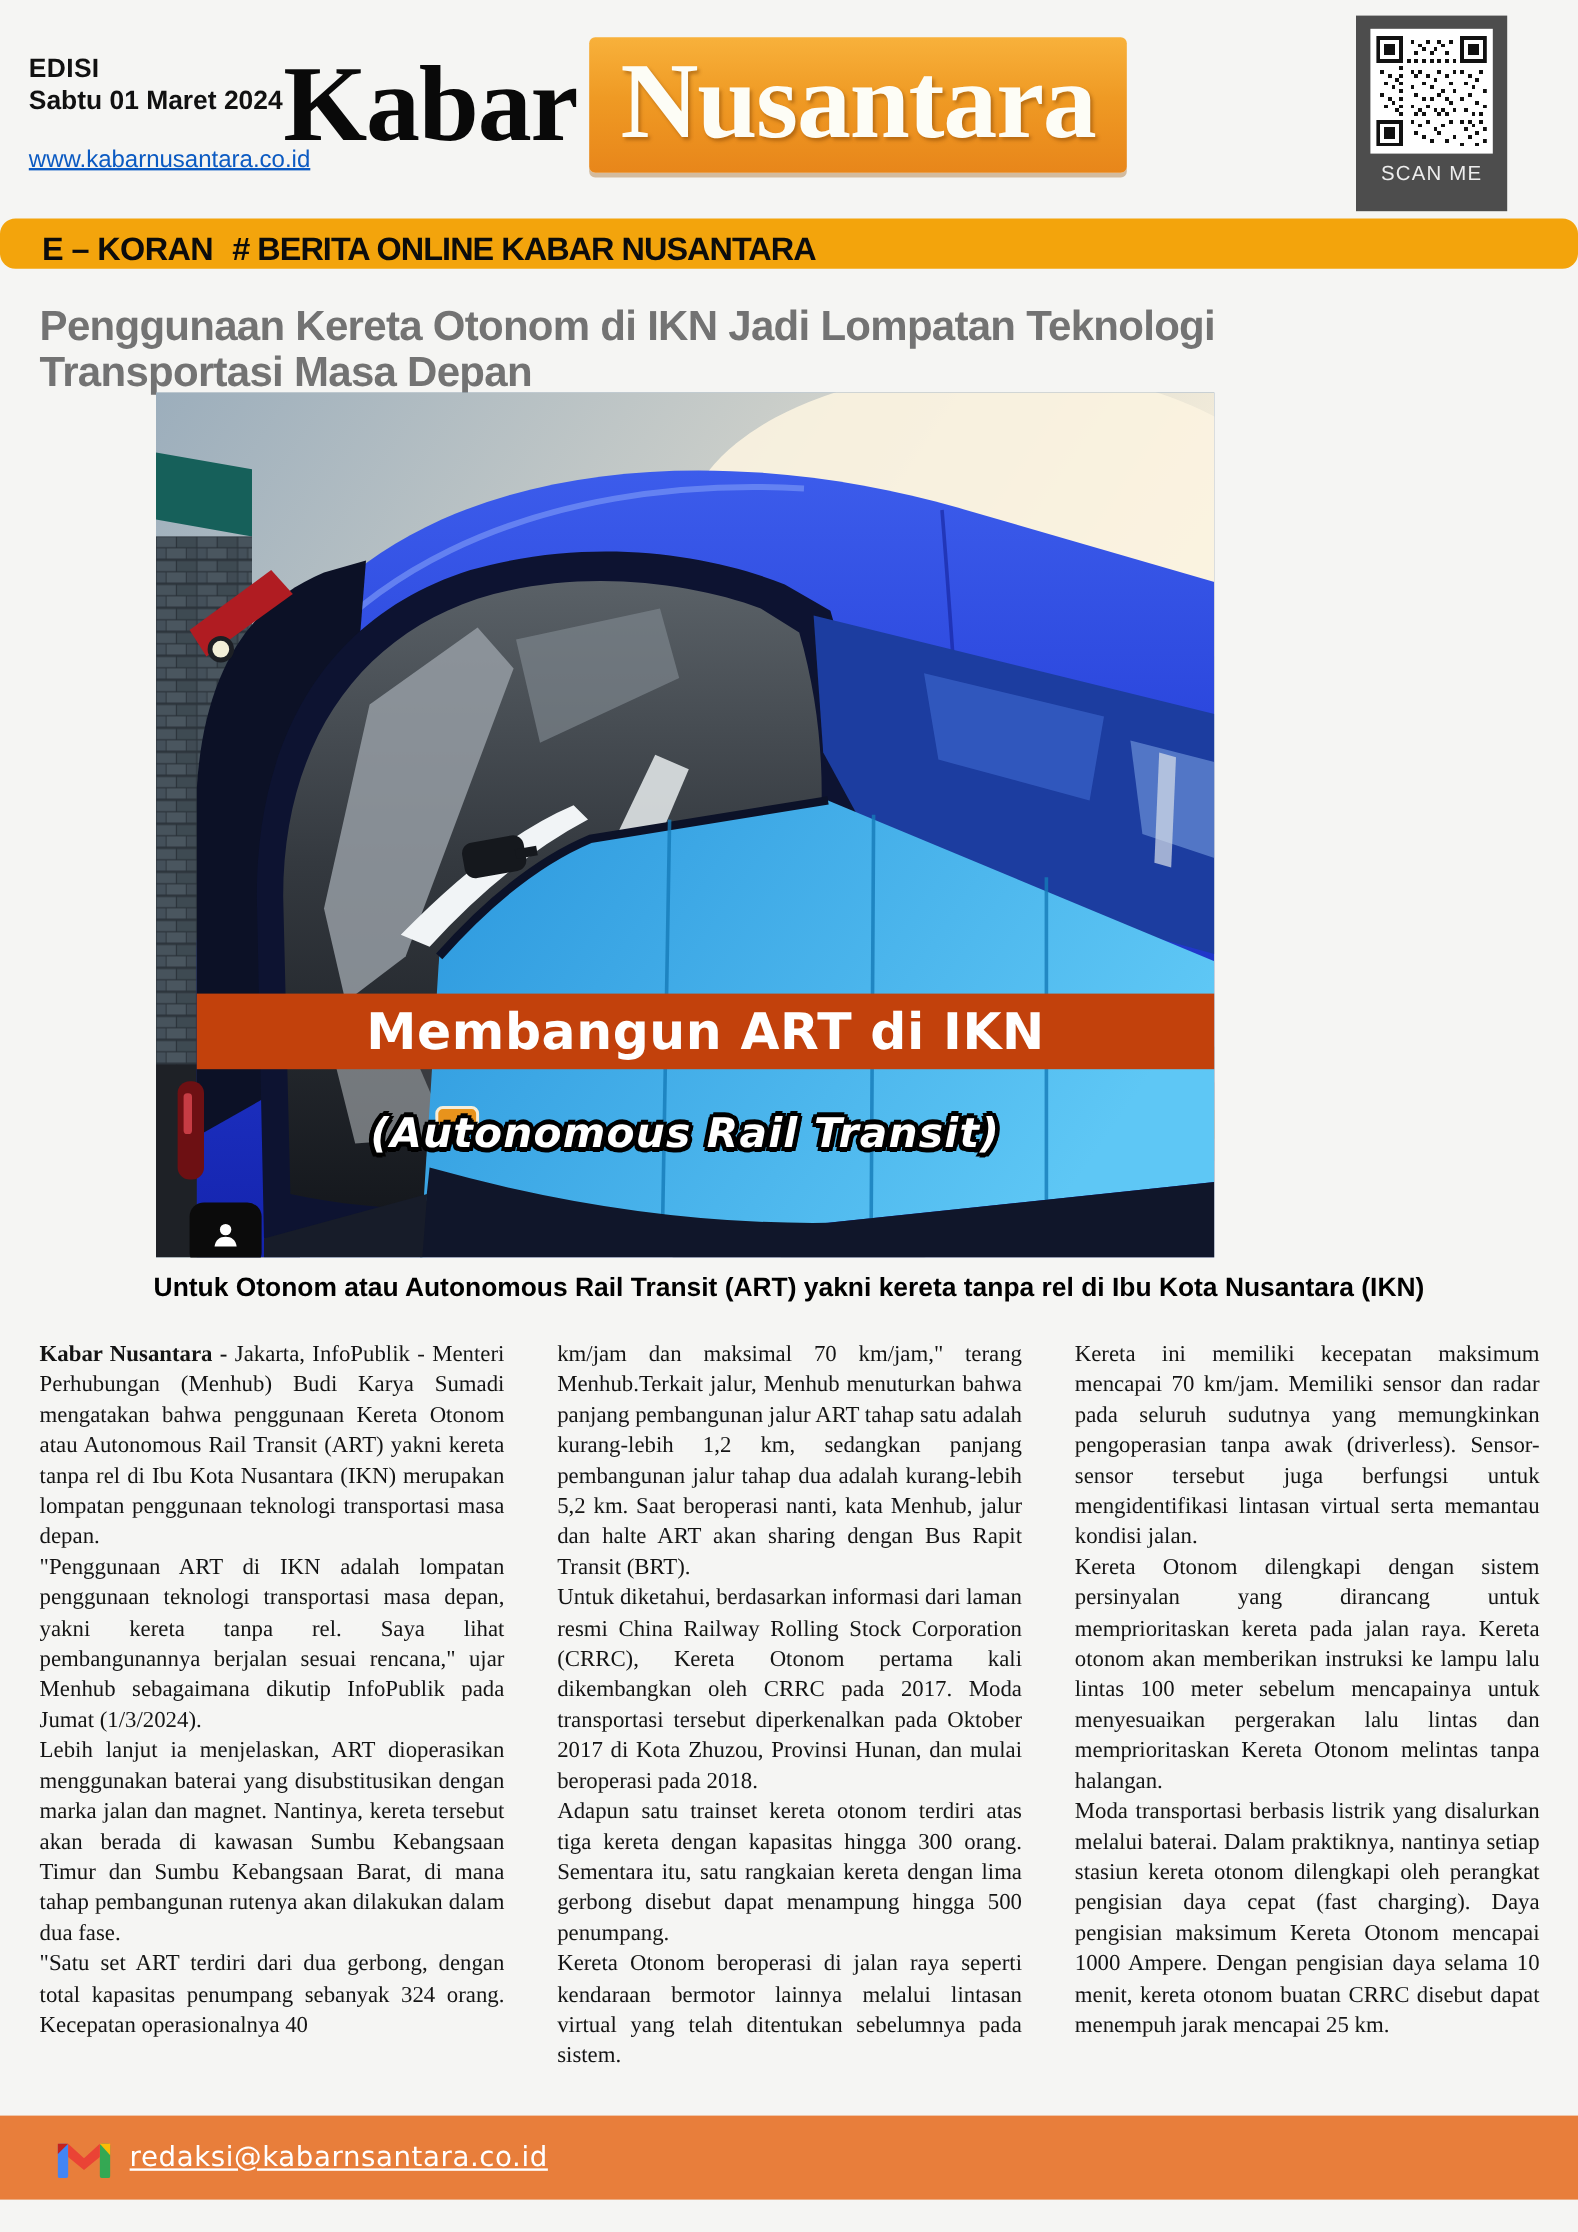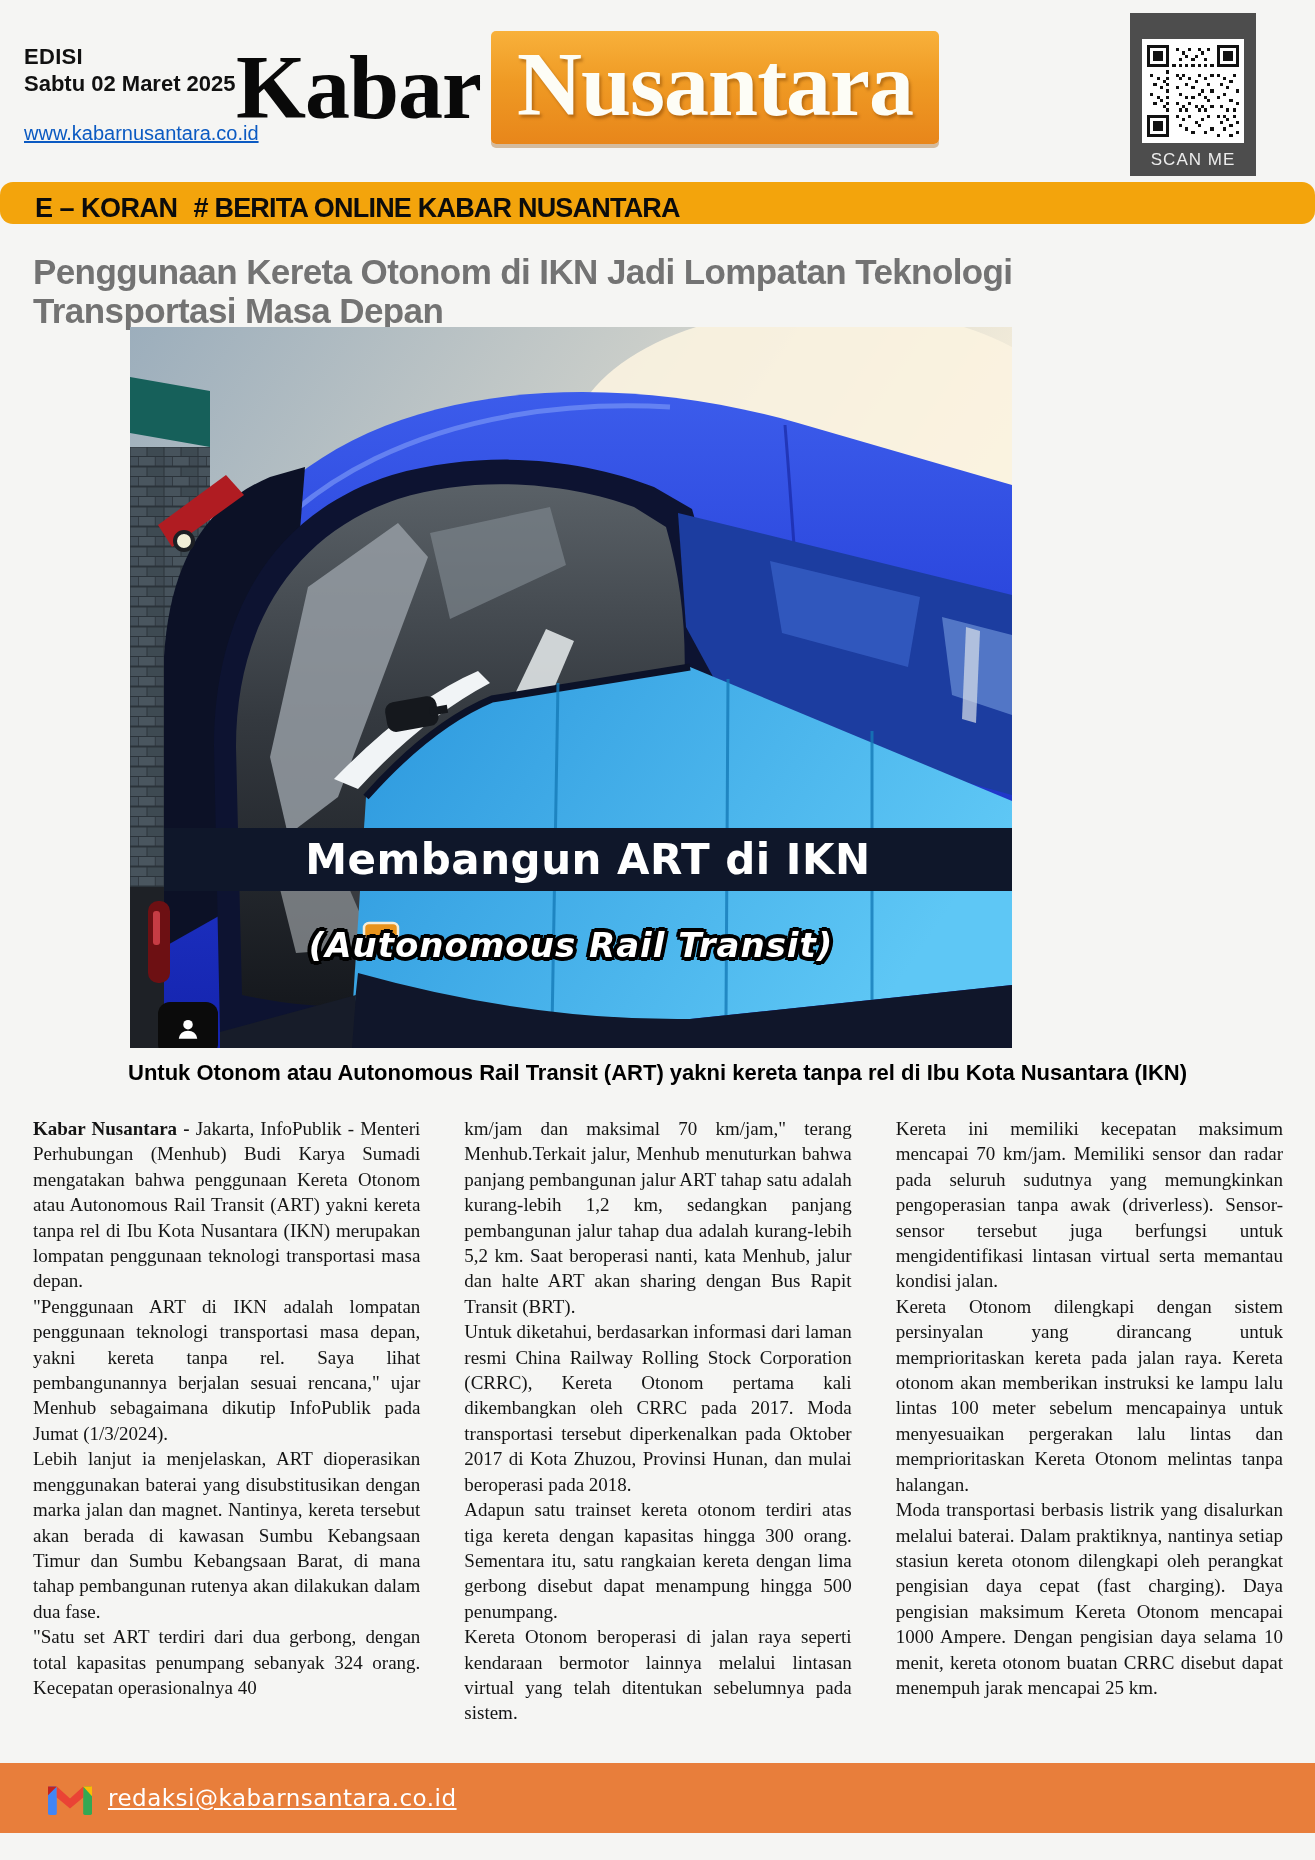--- a/index.html
+++ b/index.html
@@ -13,39 +13,39 @@
   .website{display:inline-block;margin-top:24px;font-size:20px;color:#0b5ac2;text-decoration:underline;}
 
   .logo{position:absolute;left:236px;top:24px;height:126px;display:flex;align-items:center;
         font-family:"Liberation Serif",serif;font-weight:700;}
   .logo-black{font-size:90px;color:#090909;letter-spacing:-1px;margin-right:10px;}
   .logo-box{background:linear-gradient(180deg,#f8b13b 0%,#ef9a24 45%,#e8861a 100%);
         border-radius:5px;padding:2px 26px 8px 26px;box-shadow:0 4px 0 rgba(150,80,0,.35);}
   .logo-orange{font-size:90px;color:#fdfdf6;text-shadow:2px 3px 3px rgba(120,60,0,.45);letter-spacing:-1px;}
 
   .qr{position:absolute;left:1130px;top:13px;width:126px;height:163px;background:#4d4d4d;
-      display:flex;flex-direction:column;align-items:center;justify-content:flex-start;padding-top:26px;box-sizing:border-box;}
+      display:flex;flex-direction:column;align-items:center;justify-content:flex-start;padding-top:11px;box-sizing:border-box;}
   .qr-white{width:102px;height:104px;background:#fff;padding:5px;box-sizing:border-box;}
   .qr-white svg{width:100%;height:100%;display:block;}
   .qr-caption{margin-top:7px;color:#ededed;font-size:17px;letter-spacing:1px;}
 
   
   .topbar{position:absolute;left:0;top:182px;width:100%;height:42px;background:#f3a40c;
           display:flex;align-items:flex-end;padding-left:35px;box-sizing:border-box;border-radius:13px;}
   .topbar-bold{font-size:27px;font-weight:800;letter-spacing:-.5px;color:#0c0c0c;}
   .topbar-rest{font-size:27px;font-weight:700;letter-spacing:-.8px;color:#0c0c0c;margin-left:16px;}
 
   
   .headline{position:absolute;left:33px;top:230px;width:1040px;font-size:35px;font-weight:800;
             line-height:1.1;letter-spacing:-.6px;color:#737373;}
 
   
   .photo{position:absolute;left:130px;top:327px;width:882px;height:721px;overflow:hidden;background:#9fb0bd;}
   .photo svg.scene{position:absolute;inset:0;width:100%;height:100%;display:block;}
-  .photo-banner{position:absolute;left:3.85%;top:69.5%;width:96.15%;height:8.75%;background:#0f172a;
+  .photo-banner{position:absolute;left:3.85%;top:69.5%;width:96.15%;height:8.75%;background:#c2410c;
                 display:flex;align-items:center;justify-content:center;}
   .photo-banner span{font-family:"DejaVu Sans",sans-serif;font-size:42px;font-weight:800;color:#fff;letter-spacing:.5px;}
   .photo-subtitle{position:absolute;left:0;top:83%;width:100%;text-align:center;
                   font-family:"DejaVu Sans",sans-serif;font-size:34px;font-weight:800;font-style:italic;color:#fff;
                   text-shadow:-3px -3px 0 #000,3px -3px 0 #000,-3px 3px 0 #000,3px 3px 0 #000,
                               -4px 0 0 #000,4px 0 0 #000,0 -4px 0 #000,0 4px 0 #000;letter-spacing:1px;}
   .photo-person{position:absolute;left:3.2%;top:93.6%;width:60px;height:54px;background:#0b0b0b;
                 border-radius:12px;display:flex;align-items:center;justify-content:center;}
   .photo-person svg{width:26px;height:26px;}
 
@@ -66,21 +66,21 @@
   .footer svg{width:44px;height:33px;}
   .footer-email{color:#fff;font-family:"DejaVu Sans",sans-serif;font-size:23px;letter-spacing:.5px;}
 </style>
 </head>
 <body>
 
 <div class="page">
 
   <div class="masthead-left">
     <div class="edition-label">EDISI</div>
-    <div class="edition-date">Sabtu 02 Maret 2025</div>
+    <div class="edition-date">Sabtu 01 Maret 2024</div>
     <a class="website" href="#">www.kabarnusantara.co.id</a>
   </div>
 
   <div class="logo">
     <span class="logo-black">Kabar</span>
     <span class="logo-box"><span class="logo-orange">Nusantara</span></span>
   </div>
 
   <div class="qr">
     <div class="qr-white">

